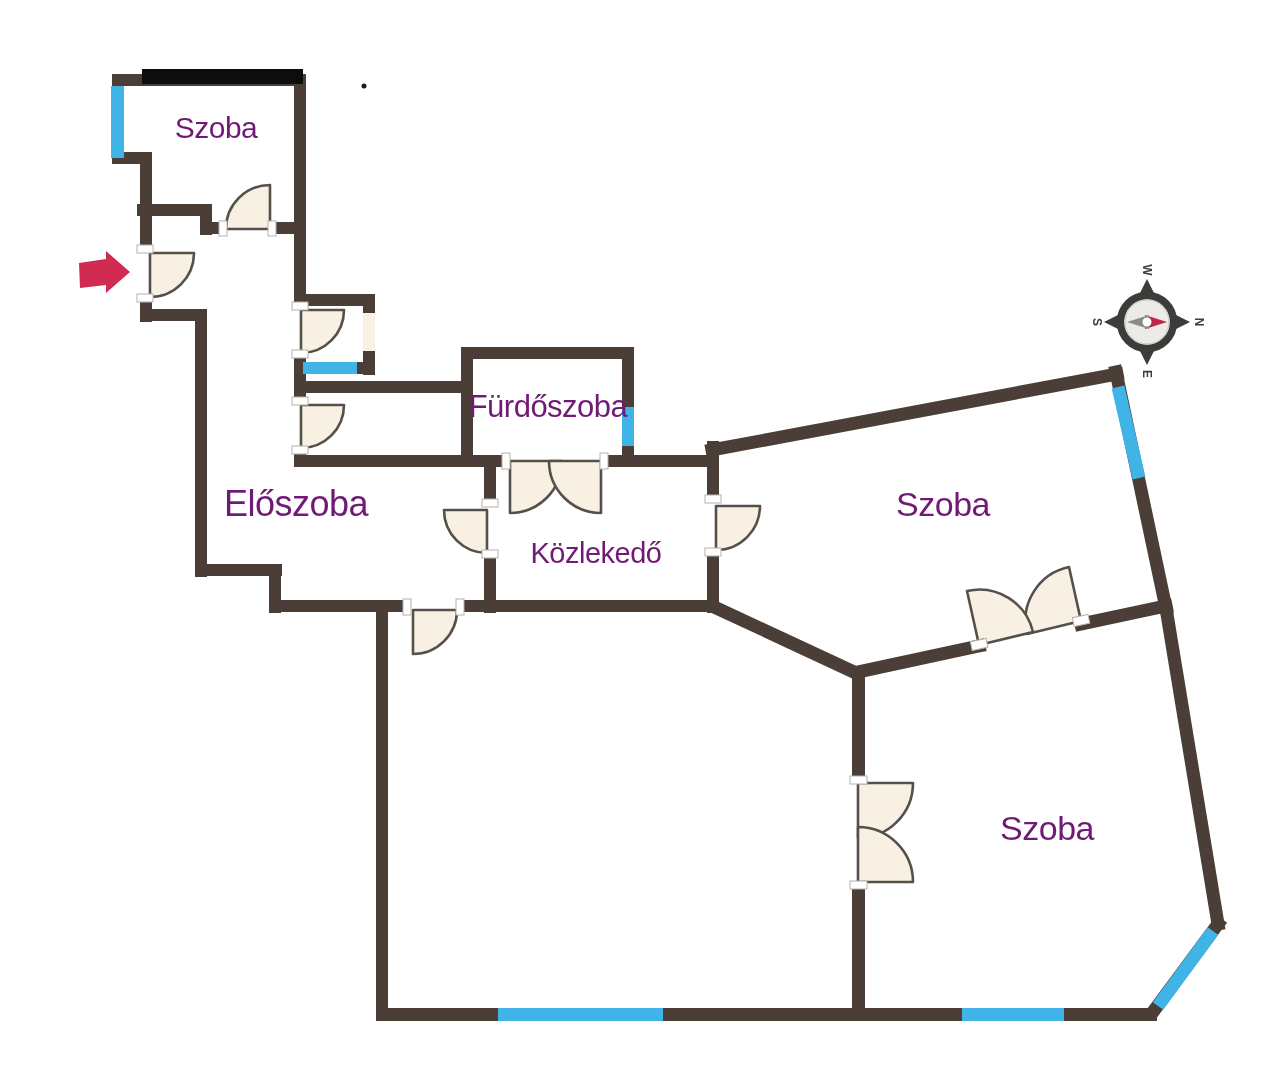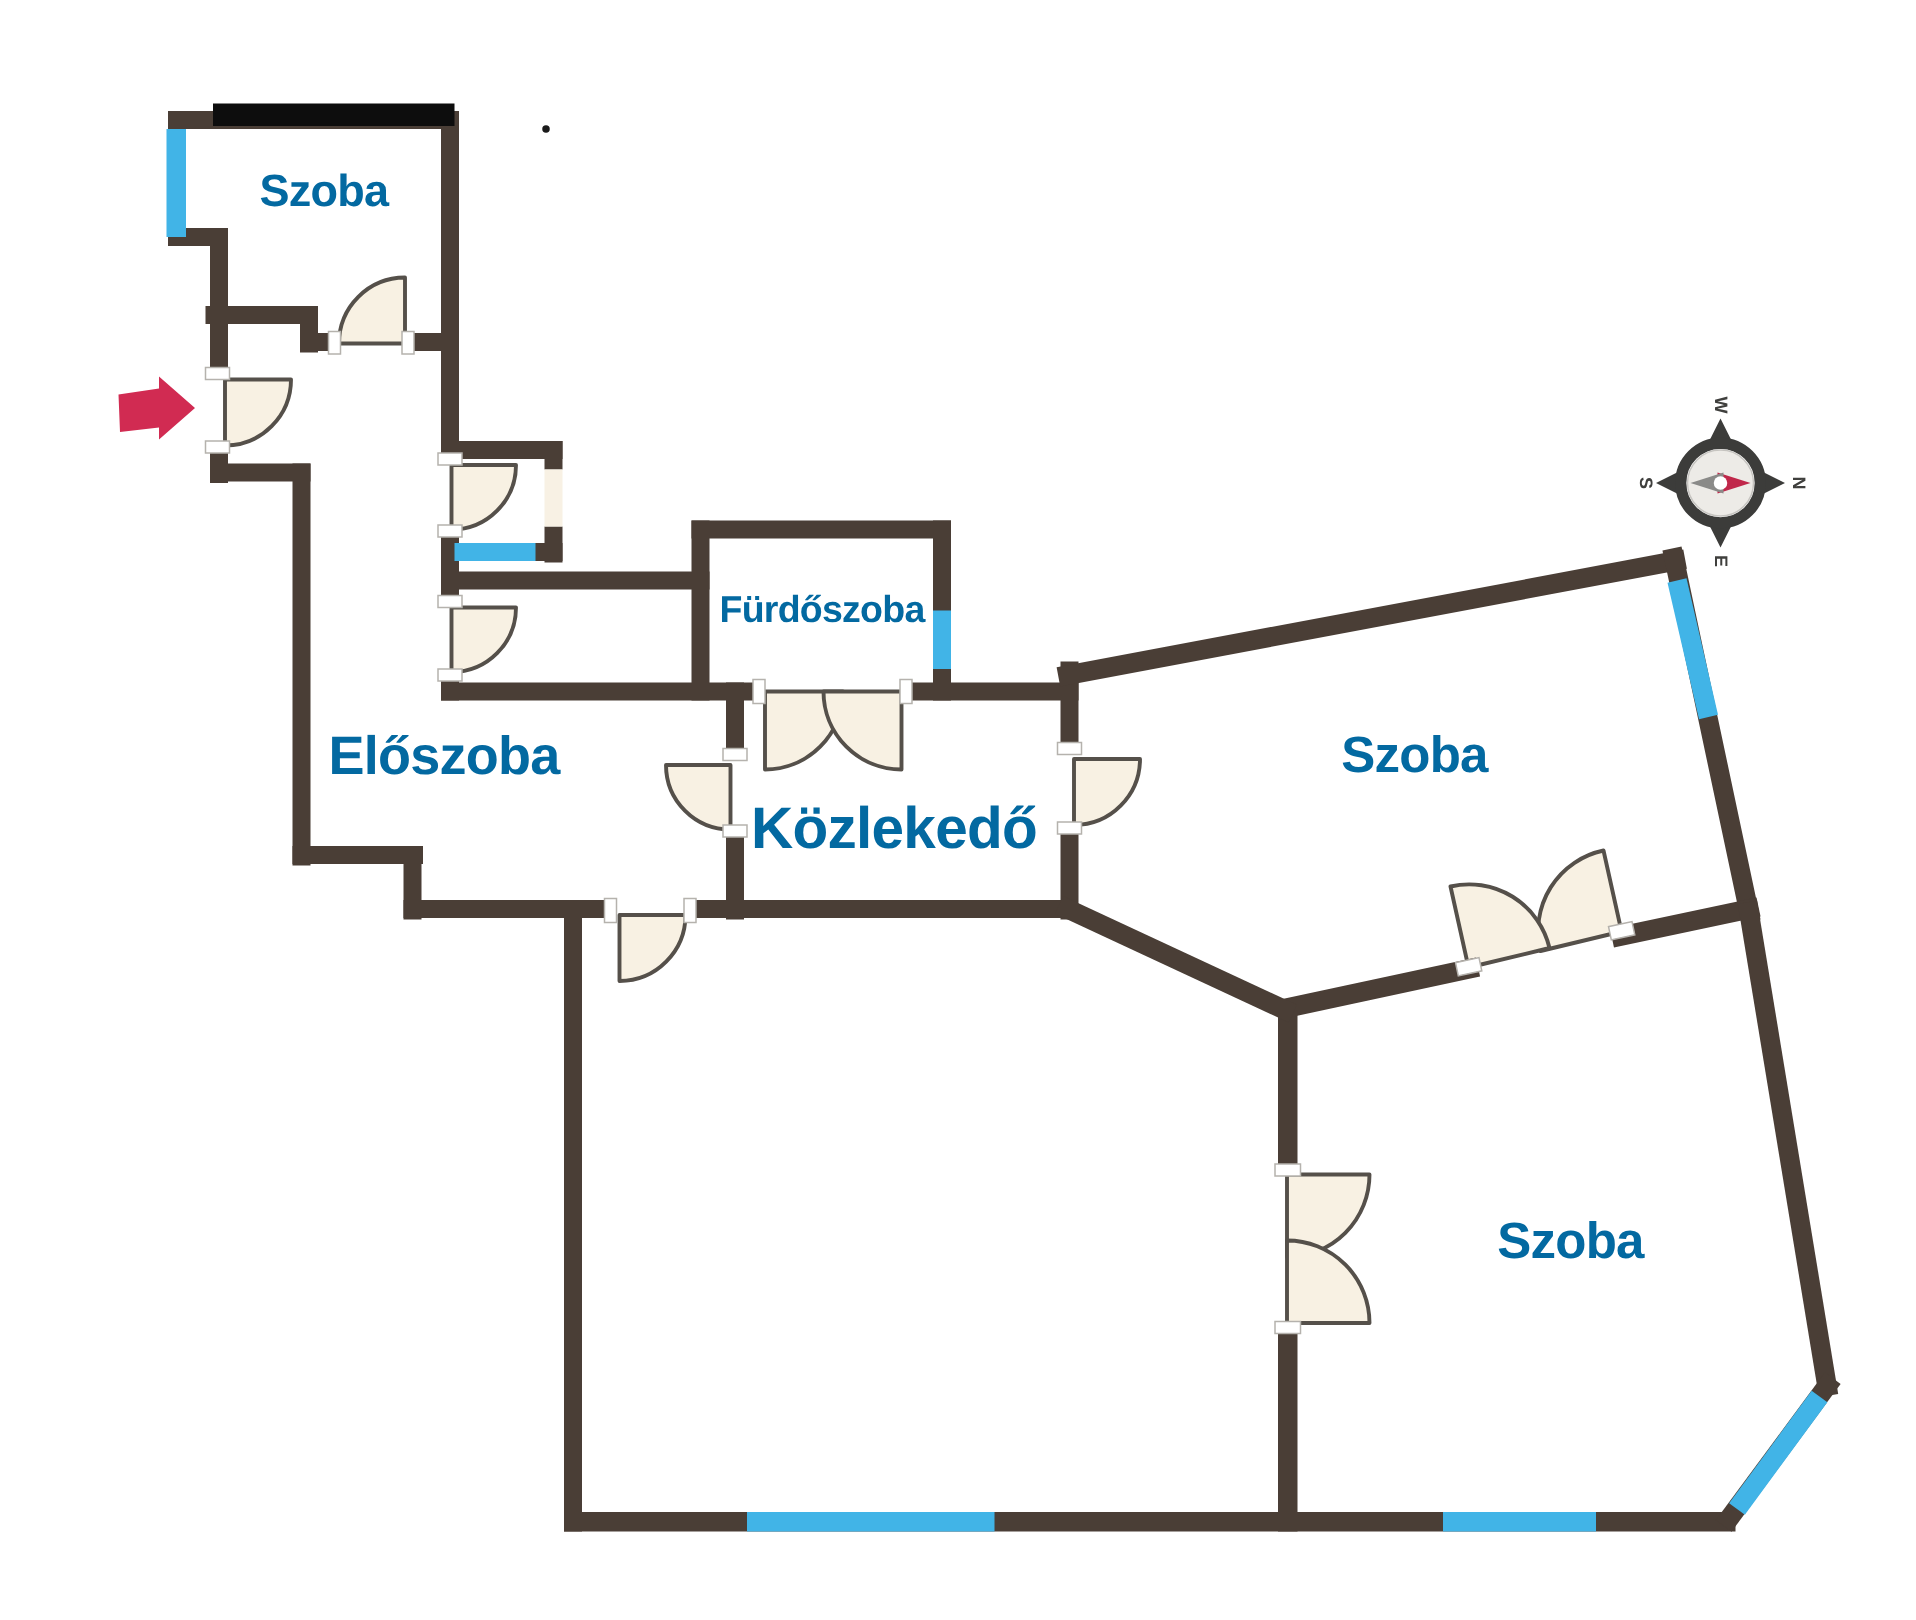--- a/index.html
+++ b/index.html
@@ -8,22 +8,22 @@
   svg{position:absolute;left:0;top:0;}
   .w   {fill:#4a3e36;}
   .wl  {stroke:#4a3e36;stroke-width:13;stroke-linecap:square;fill:none;}
   .win {fill:#41b4e7;}
   .winl{stroke:#41b4e7;stroke-width:13;stroke-linecap:butt;fill:none;}
   .cream{fill:#f8f1e4;}
   .door{fill:#f8f1e3;stroke:#55504a;stroke-width:2.6;stroke-linejoin:round;}
   .jamb{fill:#ffffff;stroke:#b5b2ad;stroke-width:1;}
   .party{fill:#0d0d0d;}
   .arrow{fill:#d12b52;}
-  .room-label{position:absolute;transform:translate(-50%,-50%);font-weight:bold;
-              color:#0369a1;white-space:nowrap;letter-spacing:-0.5px;}
+  .room-label{position:absolute;transform:translate(-50%,-50%);font-weight:normal;
+              color:#701a75;white-space:nowrap;letter-spacing:-0.5px;}
   .compass-letter{font-family:"Liberation Sans",sans-serif;font-weight:bold;font-size:12px;
                   fill:#3f3f3d;text-anchor:middle;}
 </style>
 </head>
 <body>
 
 <div id="plan">
   <svg width="1277" height="1080" viewBox="0 0 1277 1080">
 
     <g>
@@ -144,18 +144,18 @@
       <polygon fill="#8a8a88" points="1140,320 1154,320 1147,342"></polygon>
       <circle cx="1147" cy="322" r="4.5" fill="#ffffff"></circle>
       <text class="compass-letter" x="1147" y="274">N</text>
       <text class="compass-letter" x="1199" y="326">E</text>
       <text class="compass-letter" x="1147" y="376">S</text>
       <text class="compass-letter" x="1095" y="326">W</text>
     </g>
   </svg>
 
   <div class="room-label" style="left:216px;top:128px;font-size:30px;">Szoba</div>
-  <div class="room-label" style="left:548px;top:407px;font-size:25px;">Fürdőszoba</div>
+  <div class="room-label" style="left:548px;top:407px;font-size:31px;">Fürdőszoba</div>
   <div class="room-label" style="left:296px;top:504px;font-size:36px;">Előszoba</div>
-  <div class="room-label" style="left:596px;top:553px;font-size:39px;">Közlekedő</div>
+  <div class="room-label" style="left:596px;top:553px;font-size:29px;">Közlekedő</div>
   <div class="room-label" style="left:943px;top:504px;font-size:34px;">Szoba</div>
   <div class="room-label" style="left:1047px;top:828px;font-size:34px;">Szoba</div>
 </div>
 
 </body></html>

